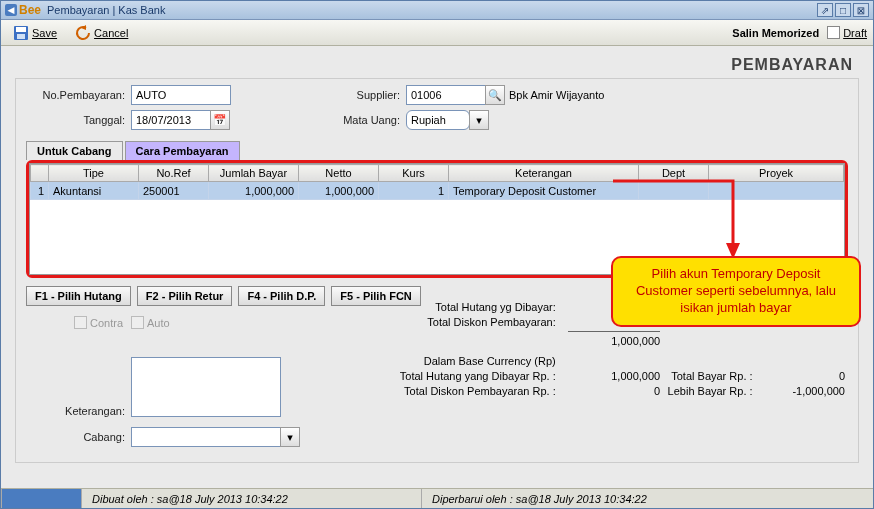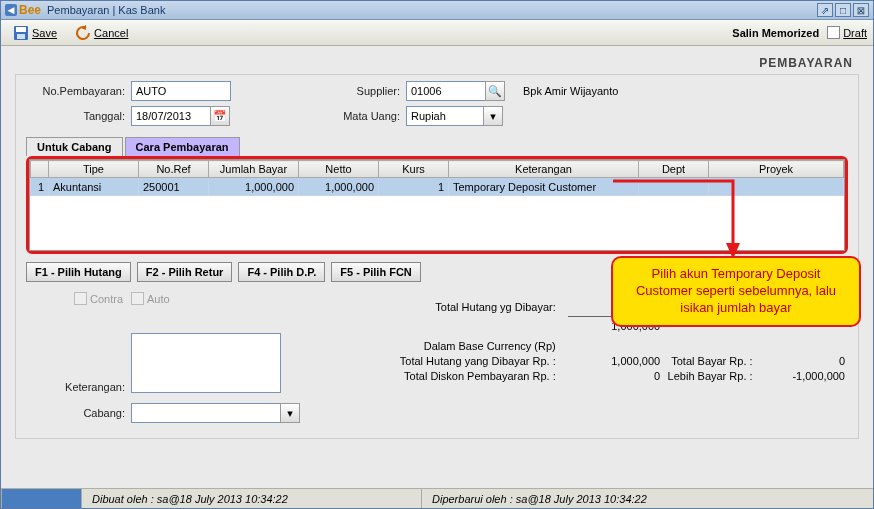--- a/index.html
+++ b/index.html
@@ -11,32 +11,32 @@
 .titlebar .title { color: #1a3a6a; font-size: 11px; flex: 1; }
 .titlebar .winbtns { display: flex; }
 .titlebar .winbtn { width: 16px; height: 14px; border: 1px solid #5a7ca8; background: #c9d9ec; margin-left: 2px; display: flex; align-items: center; justify-content: center; font-size: 10px; color: #1a3a6a; cursor: pointer; }
 .toolbar { height: 26px; background: linear-gradient(#f7f7f3, #e0e0d8); border-bottom: 1px solid #b0b0a0; display: flex; align-items: center; padding: 0 6px; }
 .toolbar .tbtn { display: flex; align-items: center; padding: 2px 6px; cursor: pointer; margin-right: 6px;}
 .toolbar .tbtn .ic { width: 16px; height: 16px; margin-right: 3px; }
 .toolbar .spacer { flex: 1; }
 .toolbar .me { font-weight: bold; margin-right: 8px; cursor: pointer;}
 .toolbar .chk { width: 13px; height: 13px; border: 1px solid #888; background: #fff; margin-right: 3px; display: inline-block; }
 .content { padding: 10px 14px; position: relative; }
-.sectiontitle { text-align: right; font-weight: bold; color: #444; letter-spacing: 1px; font-size: 12px; margin-bottom: 4px; padding-right: 6px;}
+.sectiontitle { text-align: right; font-weight: bold; color: #444; letter-spacing: 1px; font-size: 16px; margin-bottom: 4px; padding-right: 6px;}
 .panel { background: #eaeaea; padding: 6px 10px 10px 10px; border: 1px solid #ccc; position: relative;}
 .row { display: flex; align-items: center; margin-bottom: 5px; }
 .lbl { text-align: right; padding-right: 6px; color: #222; }
 .inp { height: 20px; border: 1px solid #7a94b8; background: #fff; padding: 0 4px; font-size: 11px; }
 .btni { width: 20px; height: 20px; border: 1px solid #999; background: linear-gradient(#fff,#ddd); display: inline-flex; align-items: center; justify-content: center; cursor: pointer; margin-left: -1px;}
 .combo { display: inline-flex; }
 .tabs { display: flex; margin-top: 6px; }
 .tab { padding: 3px 10px; border: 1px solid #999; border-bottom: none; background: #c4b5fd; margin-right: 2px; cursor: pointer; font-weight: bold; font-size: 11px;}
 .tab.active { background: #eaeaea; }
 .gridhl { border: 3px solid #e41818; border-radius: 6px; padding: 0; background: #fff;}
-.gridwrap { background: #fff; height: 92px; border: 1px solid #999; }
+.gridwrap { background: #fff; height: 112px; border: 1px solid #999; }
 table.grid { width: 100%; border-collapse: collapse; }
 table.grid th { background: linear-gradient(#f4f4f0,#dedede); border: 1px solid #aaa; font-weight: normal; padding: 2px 4px; font-size: 11px; }
 table.grid td { border: 1px solid #c4d4ea; padding: 2px 4px; background: #b9d0eb; height: 18px; font-size: 11px; }
 table.grid td.r { text-align: right; }
 .btnrow { display: flex; gap: 6px; margin-top: 8px; }
 .btn { border: 1px solid #888; background: linear-gradient(#fafafa,#dcdcdc); padding: 3px 8px; cursor: pointer; font-weight: bold; font-size: 11px;}
 .chkrow { display: flex; align-items: center; gap: 8px; margin-top: 10px; color: #999; padding-left: 48px;}
 .chkdis { width: 13px; height: 13px; border: 1px solid #bbb; background: #eee; margin-right: 3px;}
 .totals { position: absolute; right: 28px; top: 300px; width: 500px; font-size: 11px;}
 .totals .trow { display: flex; justify-content: flex-end; align-items: center; margin-bottom: 3px; }
@@ -108,26 +108,26 @@
             </div>
           </div>
         </div>
         <div class="formcol">
           <div class="row">
             <span class="lbl" style="width:70px">Supplier:</span>
             <div class="combo">
               <input class="inp" style="width: 80px;" value="01006">
               <span class="btni">🔍</span>
             </div>
-            <span style="margin-left:18px">Bpk Amir Wijayanto</span>
+            <span style="margin-left:4px">Bpk Amir Wijayanto</span>
           </div>
           <div class="row">
             <span class="lbl" style="width:70px">Mata Uang:</span>
             <div class="combo">
-              <input class="inp" style="width: 78px;" value="Rupiah">
+              <input class="inp" style="width: 64px; border-radius: 6px;" value="Rupiah">
               <span class="btni">▾</span>
             </div>
           </div>
         </div>
       </div>
 
       <div class="tabs">
         <div class="tab active">Untuk Cabang</div>
         <div class="tab">Cara Pembayaran</div>
       </div>
@@ -197,20 +197,26 @@
   </div>
 
   <div class="totals">
     <div class="trow">
         <span class="tlbl">Total Hutang yg Dibayar:</span>
         <span class="tval">0</span>
         <span class="tlbl2"></span>
         <span class="tval"></span>
       </div>
     <div class="trow">
+        <span class="tlbl">Total Diskon Pembayaran:</span>
+        <span class="tval">0</span>
+        <span class="tlbl2"></span>
+        <span class="tval"></span>
+      </div>
+    <div class="trow">
         <span class="tlbl"></span>
         <span class="line"></span>
         <span class="tlbl2"></span>
         <span class="tval"></span>
       </div>
     <div class="trow">
         <span class="tlbl"></span>
         <span class="tval">1,000,000</span>
         <span class="tlbl2"></span>
         <span class="tval"></span>

